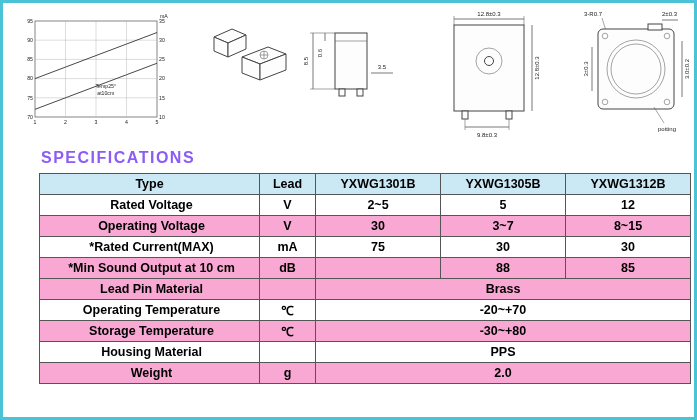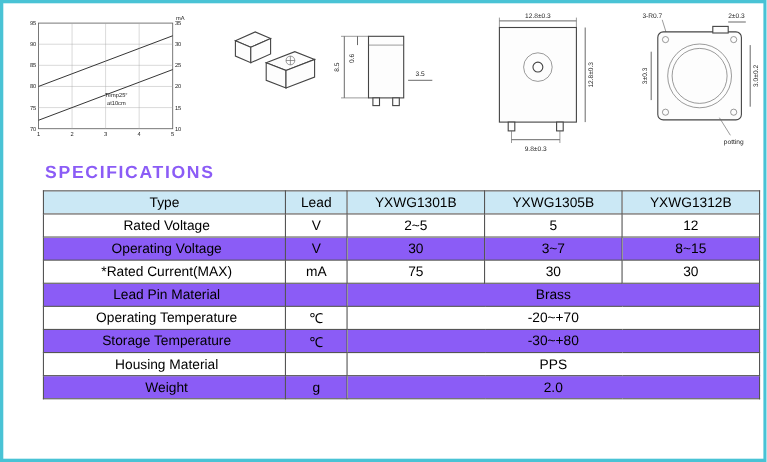--- a/index.html
+++ b/index.html
@@ -6,28 +6,28 @@
   html,body{width:697px;height:420px;background:#fff;overflow:hidden;
     font-family:"Liberation Sans",sans-serif;color:#000}
   .page{position:relative;width:697px;height:420px;background:#fff;
     border:3px solid #49c3d5}
   .figures{position:relative;height:142px}
   .figures svg{position:absolute}
   svg text{font-family:"Liberation Sans",sans-serif;fill:#222}
   .heading{font-size:16px;font-weight:bold;letter-spacing:1.5px;
     margin:4px 0 6px 38px;color:#8b5cf6}
   table{border-collapse:collapse;table-layout:fixed;width:652px;margin-left:36px}
-  th,td{border:1px solid #555;height:21px;font-size:12.5px;font-weight:normal;
+  th,td{border:1px solid #555;height:21px;font-size:12.5px;font-weight:bold;
     padding:0 6px;overflow:hidden;white-space:nowrap}
   th{background:#cbe8f5;text-align:center}
   th.c-label{width:220px}
   th.c-unit{width:56px}
   td.c-label{text-align:center;padding-left:10px}
   td.c-unit,td.c-val{text-align:center}
-  tr.alt{background:#8b5cf6}
+  tr.alt{background:#f9a8d4}
   .dim{font-size:6px;fill:#222}
   .ln{stroke:#555;stroke-width:0.8;fill:none}
   .body-shape{stroke:#444;stroke-width:1;fill:#fdfdfd}
   .thin{stroke:#666;stroke-width:0.6;fill:none}
 </style>
 </head>
 <body>
 
 <div class="page">
 
@@ -171,20 +171,27 @@
           <td class="c-val">8~15</td>
         </tr>
         <tr>
           <td class="c-label">*Rated Current(MAX)</td>
           <td class="c-unit">mA</td>
           <td class="c-val">75</td>
           <td class="c-val">30</td>
           <td class="c-val">30</td>
         </tr>
         <tr class="alt">
+          <td class="c-label">*Min Sound Output at 10 cm</td>
+          <td class="c-unit">dB</td>
+          <td class="c-val"></td>
+          <td class="c-val">88</td>
+          <td class="c-val">85</td>
+        </tr>
+        <tr class="alt">
           <td class="c-label">Lead Pin Material</td>
           <td class="c-unit"></td>
           <td class="c-val" colspan="3">Brass</td>
         </tr>
         <tr>
           <td class="c-label">Operating Temperature</td>
           <td class="c-unit">℃</td>
           <td class="c-val" colspan="3">-20~+70</td>
         </tr>
         <tr class="alt">

